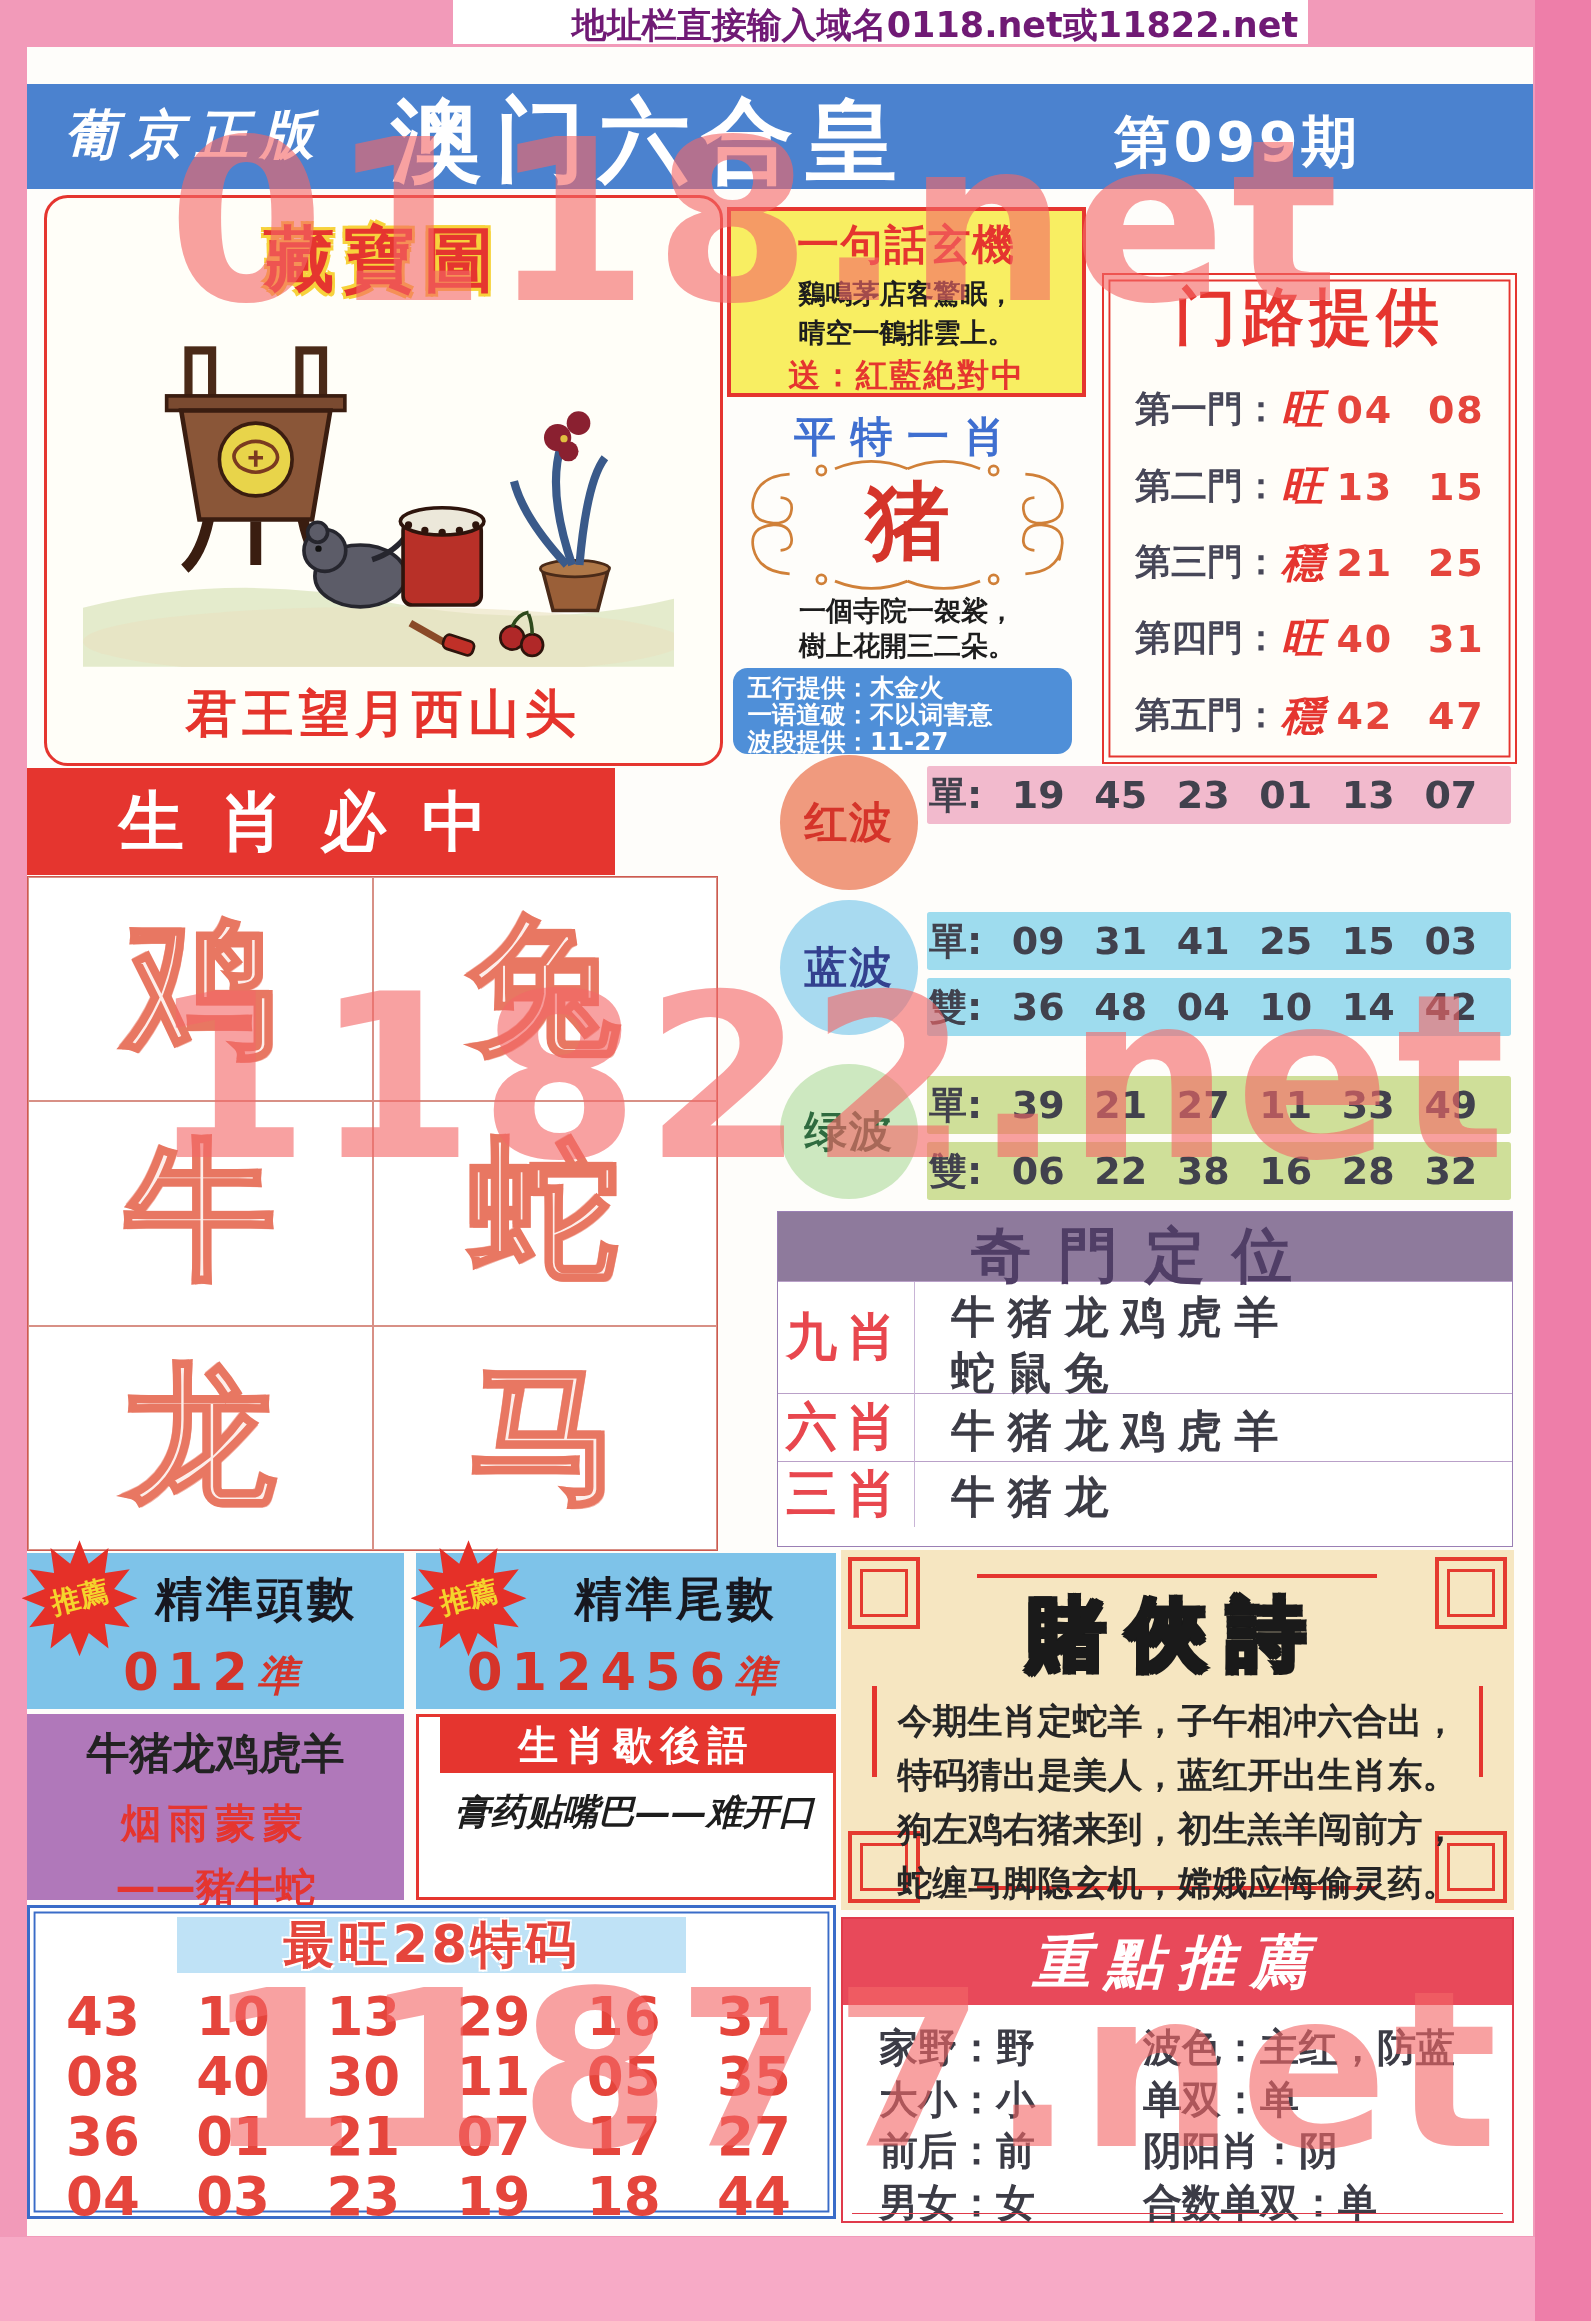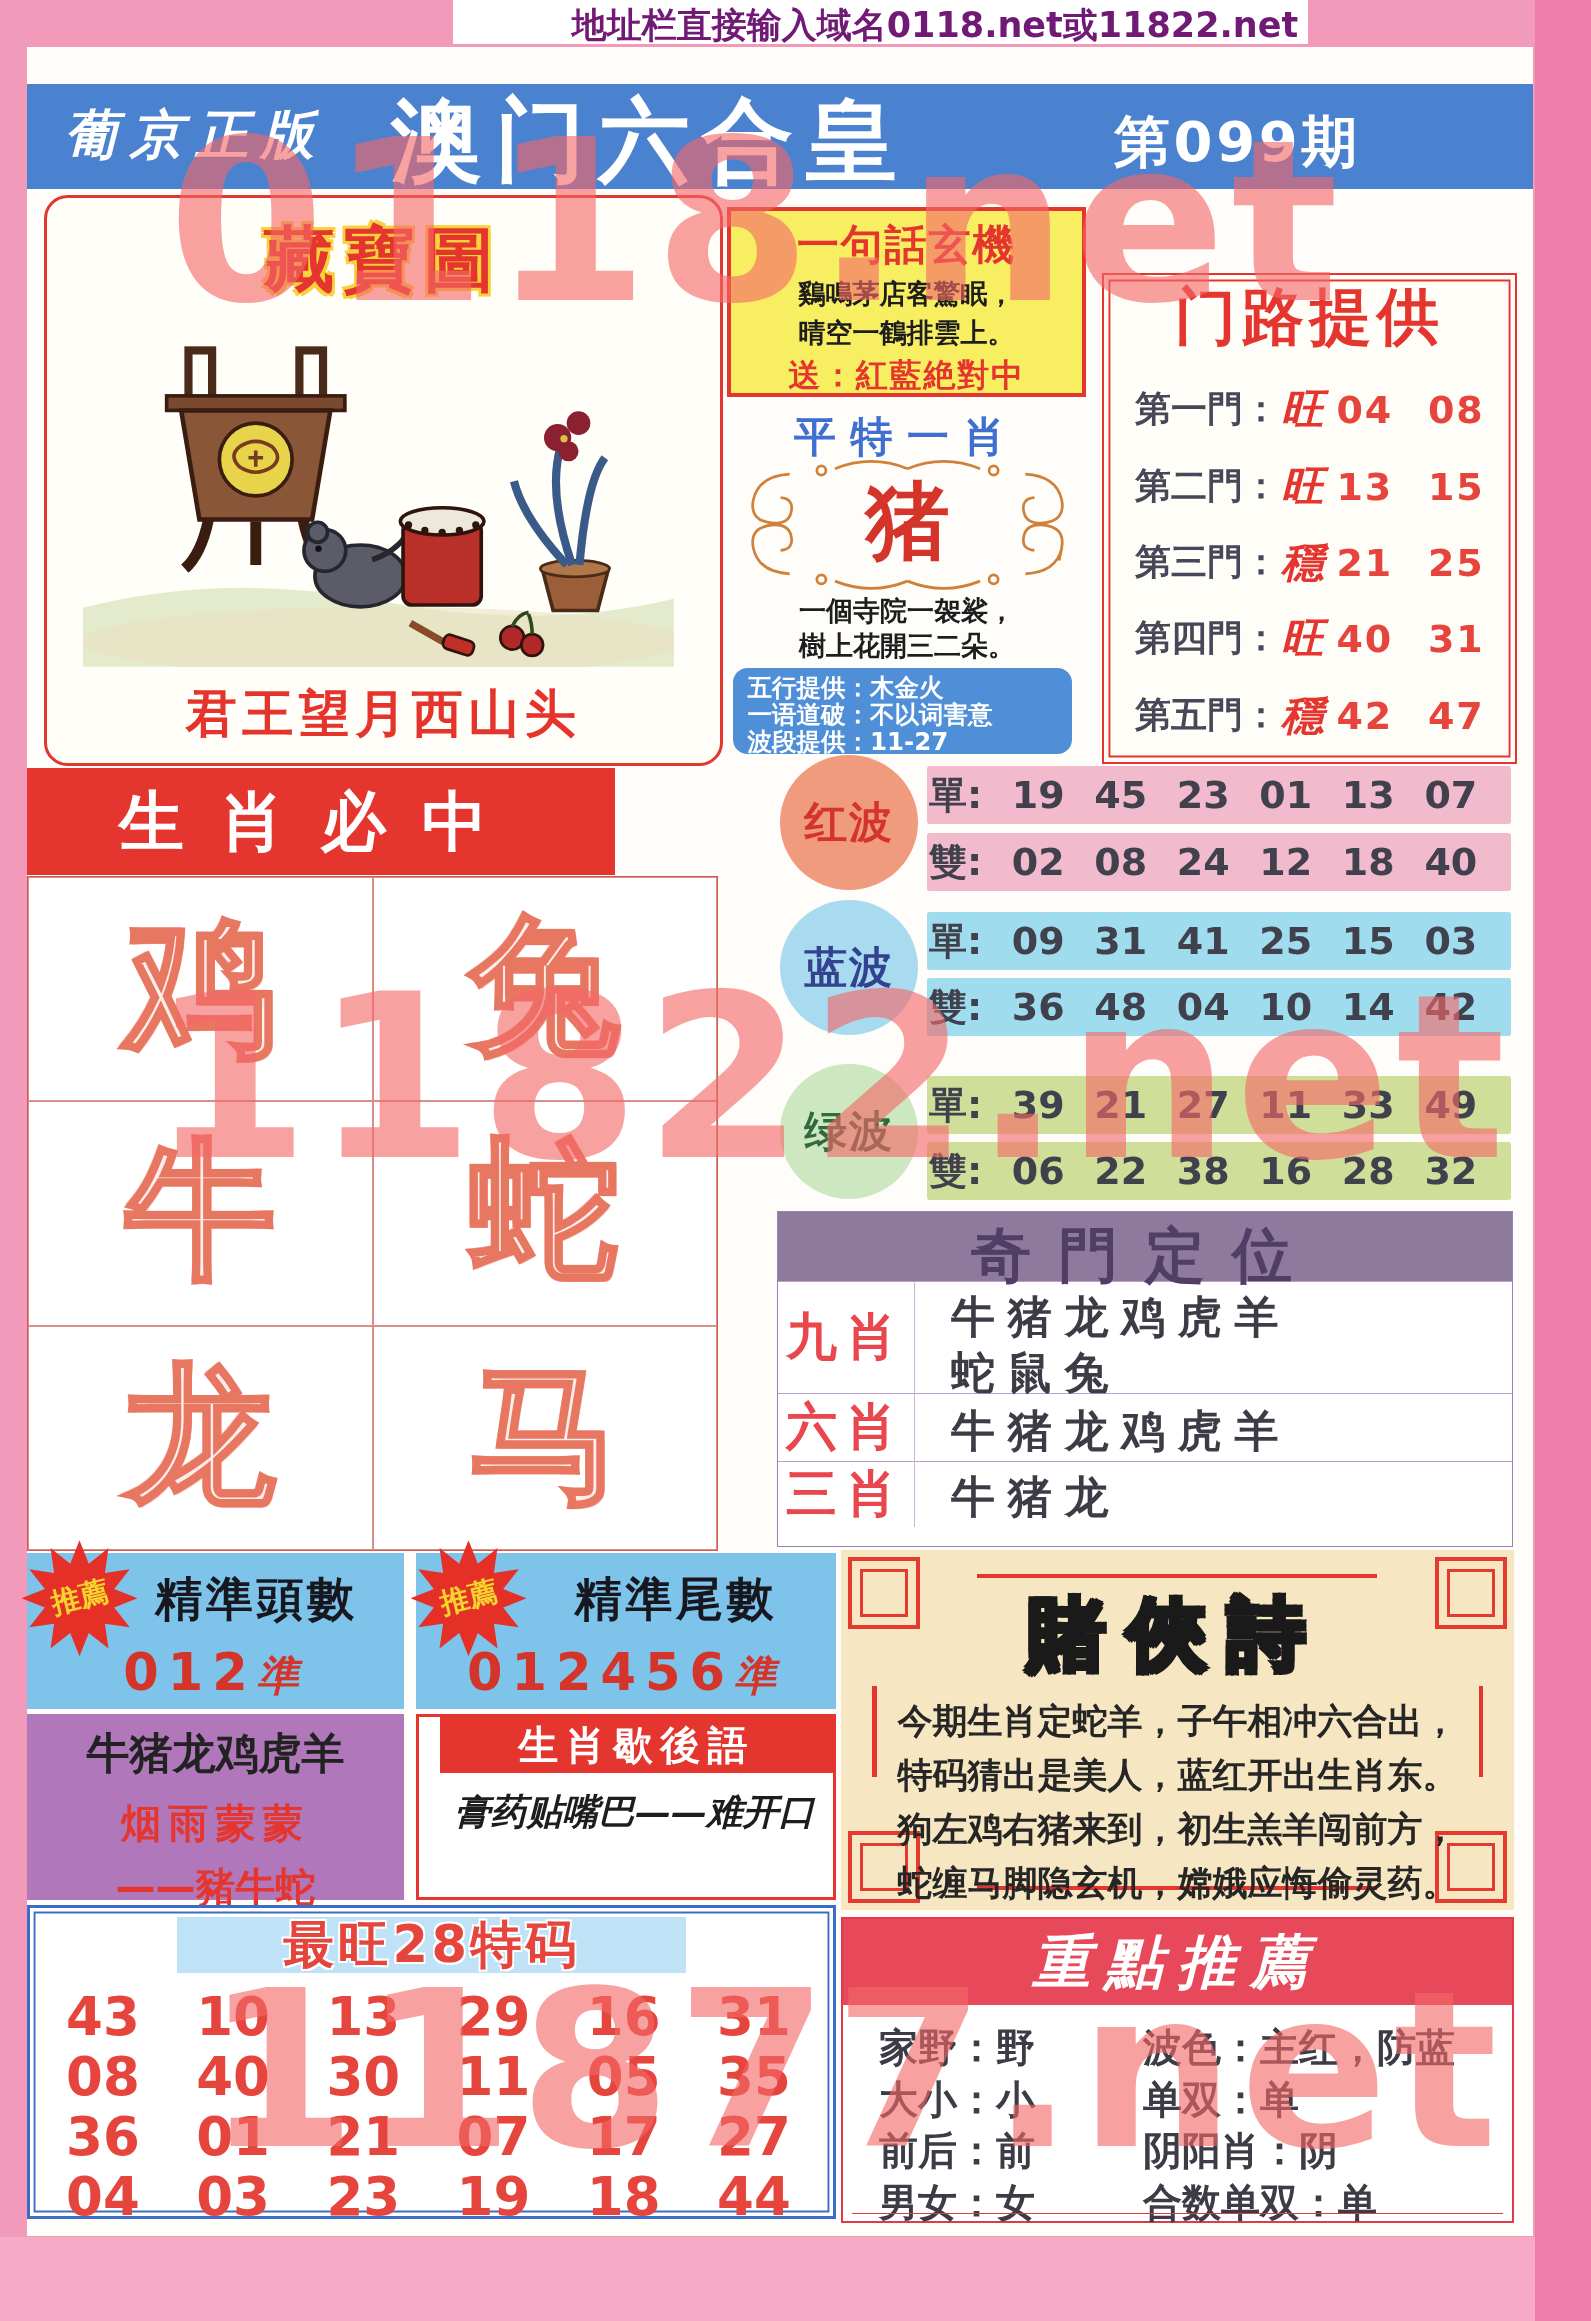--- a/index.html
+++ b/index.html
@@ -305,21 +305,20 @@
     <div class="zodiac-cell">
       <span class="zodiac-char">龙</span>
     </div>
     <div class="zodiac-cell">
       <span class="zodiac-char">马</span>
     </div>
   </div>
 
   <div class="abs wave-circle wc-red">红波</div>
   <div class="abs stripe st-red" style="top:766px">單: 19 45 23 01 13 07</div>
-  <div class="abs stripe st-red" style="top:833px">雙: 02 08 24 12 18 40</div>
 
   <div class="abs wave-circle wc-blue">蓝波</div>
   <div class="abs stripe st-blue" style="top:912px">單: 09 31 41 25 15 03</div>
   <div class="abs stripe st-blue" style="top:978px">雙: 36 48 04 10 14 42</div>
 
   <div class="abs wave-circle wc-green">绿波</div>
   <div class="abs stripe st-green" style="top:1076px">單: 39 21 27 11 33 49</div>
   <div class="abs stripe st-green" style="top:1142px">雙: 06 22 38 16 28 32</div>
 
   <div class="abs qimen">

